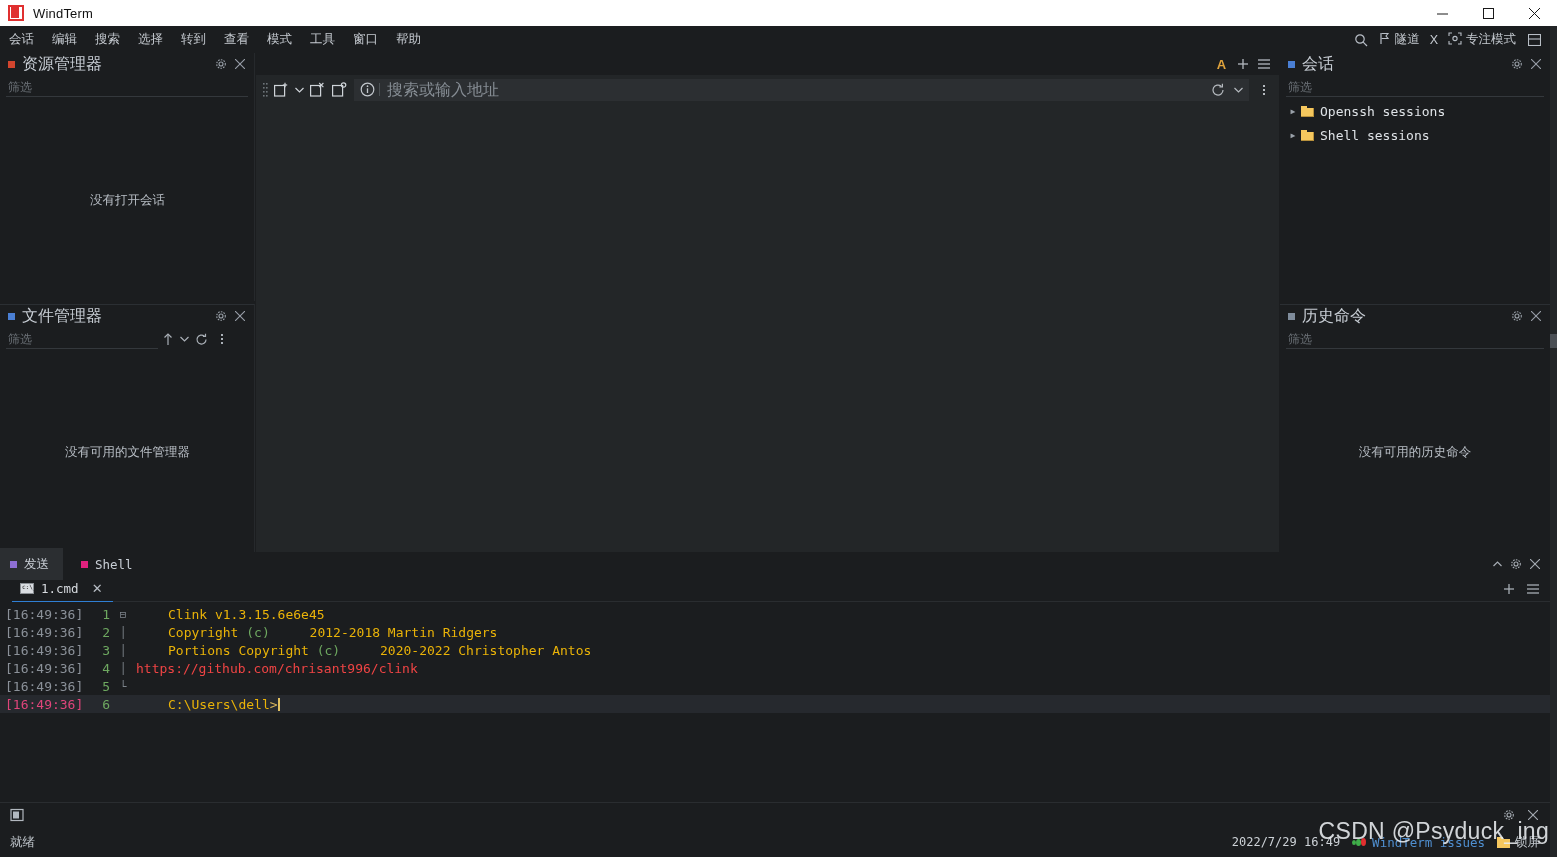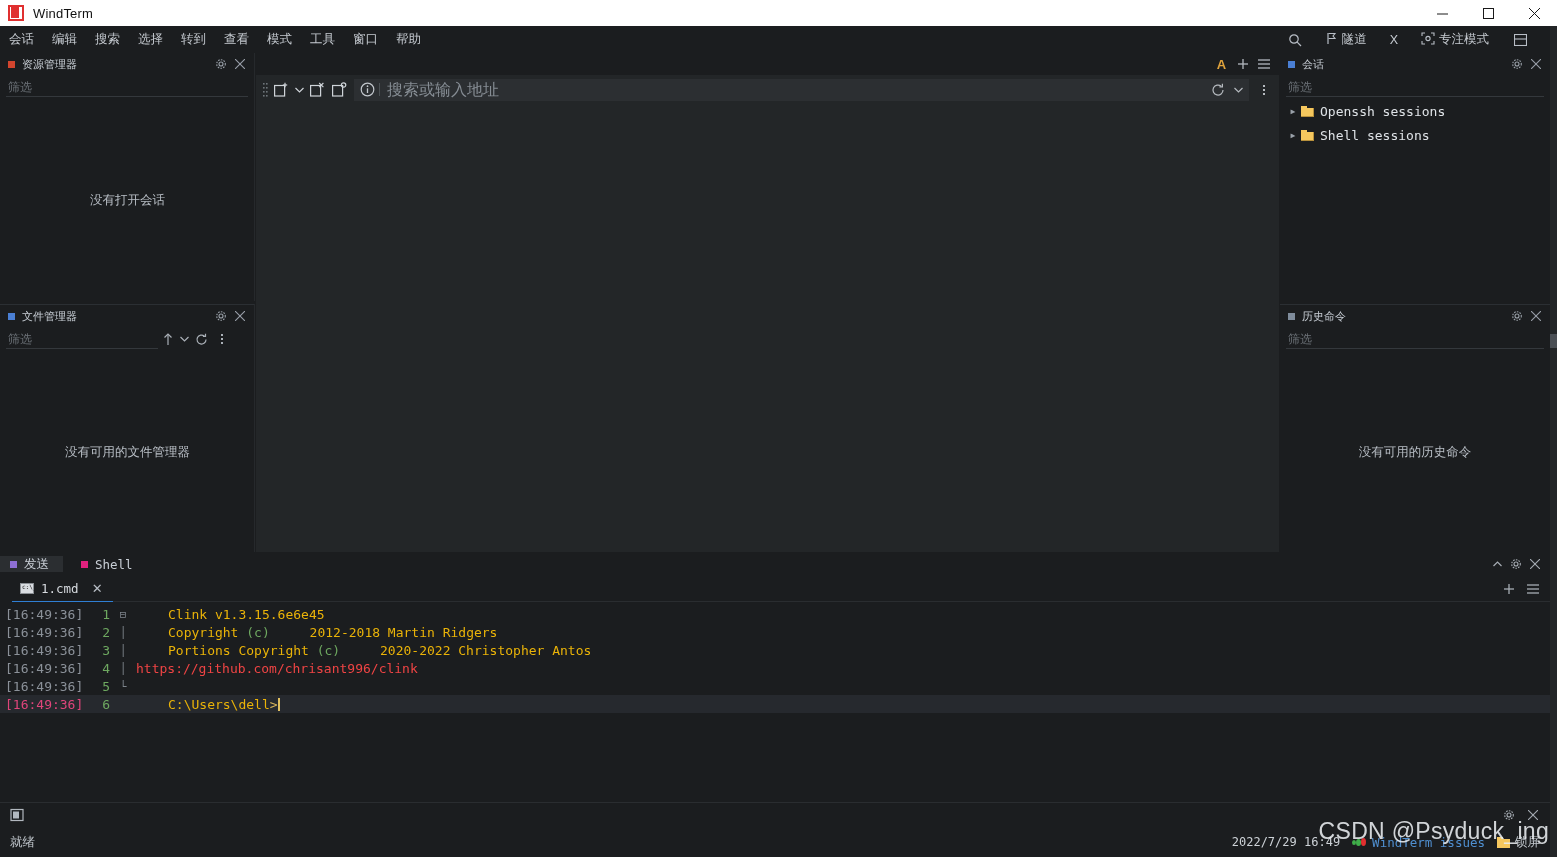--- a/index.html
+++ b/index.html
@@ -27,29 +27,29 @@
     color: #1a1a1a; font-size: 13px; line-height: 1;
   }
   .tb-btn svg { display:block; }
 
   
   .menubar {
     position: absolute; left: 0; top: 26px; width: 1557px; height: 27px;
     background: #1b1d1f; display: flex; align-items: center; color: #c8cdd2;
   }
   .menu-item { padding: 0 9px; font-size: 12.5px; line-height: 27px; color: #c5cad0; cursor: default; }
-  .menubar .right { margin-left: auto; display: flex; align-items: center; padding-right: 24px; gap: 13px; }
+  .menubar .right { margin-left: auto; display: flex; align-items: center; padding-right: 10px; gap: 0; }
   .mb-icon { width: 26px; height: 26px; display: flex; align-items: center; justify-content: center; color: #b8bec6; }
   .mb-text-item { display: flex; align-items: center; gap: 4px; padding: 0 5px; height: 26px; color:#c5cad0; font-size:12.5px;}
   .mb-text-item .lbl { font-size: 12.5px; color: #c5cad0; }
 
   
   .panel-head {
     height: 22px; display: flex; align-items: center; padding: 0 6px 0 8px;
-    font-size: 11px; color: #c8ced5;
+    font-size: 16px; color: #c8ced5;
   }
   .dot { width: 7px; height: 7px; display:inline-block; margin-right: 7px; flex: none;}
   .panel-head .title { flex: 1 1 auto; }
   .hd-icon { width: 17px; height: 17px; display: flex; align-items: center; justify-content: center; color: #9aa1a9; margin-left: 2px; }
   .filter-row { height: 24px; display: flex; align-items: center; padding: 0 6px; }
   .filter-input {
     flex: 1 1 auto; background: transparent; border: none; outline: none;
     border-bottom: 1px solid #34383c; color: #d0d4d8; font-size: 12px;
     font-family: "Liberation Sans", sans-serif; height: 19px; padding: 0 2px;
   }
@@ -101,21 +101,21 @@
   .folder .tab { position:absolute; left:0; top:0; width:6px; height:2px; background:#f5c75e; }
   .folder .bd { position:absolute; left:0; top:2px; width:13px; height:9px; background:#f5c75e; border-right:1px solid #b8913c; border-bottom:1px solid #b8913c;}
 
   
   .right-strip { position:absolute; left:1550px; top:26px; width:7px; height: 831px; background:#232628; }
   .right-strip .thumb { position:absolute; left:0; top: 308px; width:7px; height:14px; background:#4a4f55; }
 
   
   .bottom { position:absolute; left:0; top:552px; width:1550px; height:250px; background:#1b1d1f; }
   .bp-tabs { height:24px; display:flex; align-items:center; }
-  .bp-tab { height:16px; display:flex; align-items:center; padding: 0 14px 0 10px; font-size:12.5px; color:#c8ced5; }
+  .bp-tab { height:32px; display:flex; align-items:center; padding: 0 14px 0 10px; font-size:12.5px; color:#c8ced5; }
   .bp-tab.active { background:#2b2e31; }
   .bp-tab.mono { font-family:"DejaVu Sans Mono","Liberation Mono",monospace; font-size:12.5px; }
   .bp-right { margin-left:auto; display:flex; align-items:center; padding-right:6px; gap:1px;}
   .bp-ic { width:18px; height:18px; display:flex; align-items:center; justify-content:center; color:#a7adb4;}
   .doc-tabs { height:26px; display:flex; align-items:center; border-bottom:1px solid #2a2d30; position:relative;margin-left:12px;}
   .doc-tab { height:26px; display:flex; align-items:center; gap:7px; padding:0 10px 0 8px; position:relative; }
   .doc-tab.active::after { content:""; position:absolute; left:0; bottom:-1px; width:100%; height:2px; background:#2f7fd4; }
   .cmd-ico { width:14px; height:11px; background:#d9dde1; position:relative; flex:none; border:1px solid #8a8f94;}
   .cmd-ico::after { content:"c:\\_"; position:absolute; left:1px; top:-1px; font-size:6px; color:#222; font-family:"DejaVu Sans Mono",monospace;}
   .doc-tab .nm { font-size:12.5px; color:#d6dadf; font-family:"DejaVu Sans Mono","Liberation Mono",monospace;}

